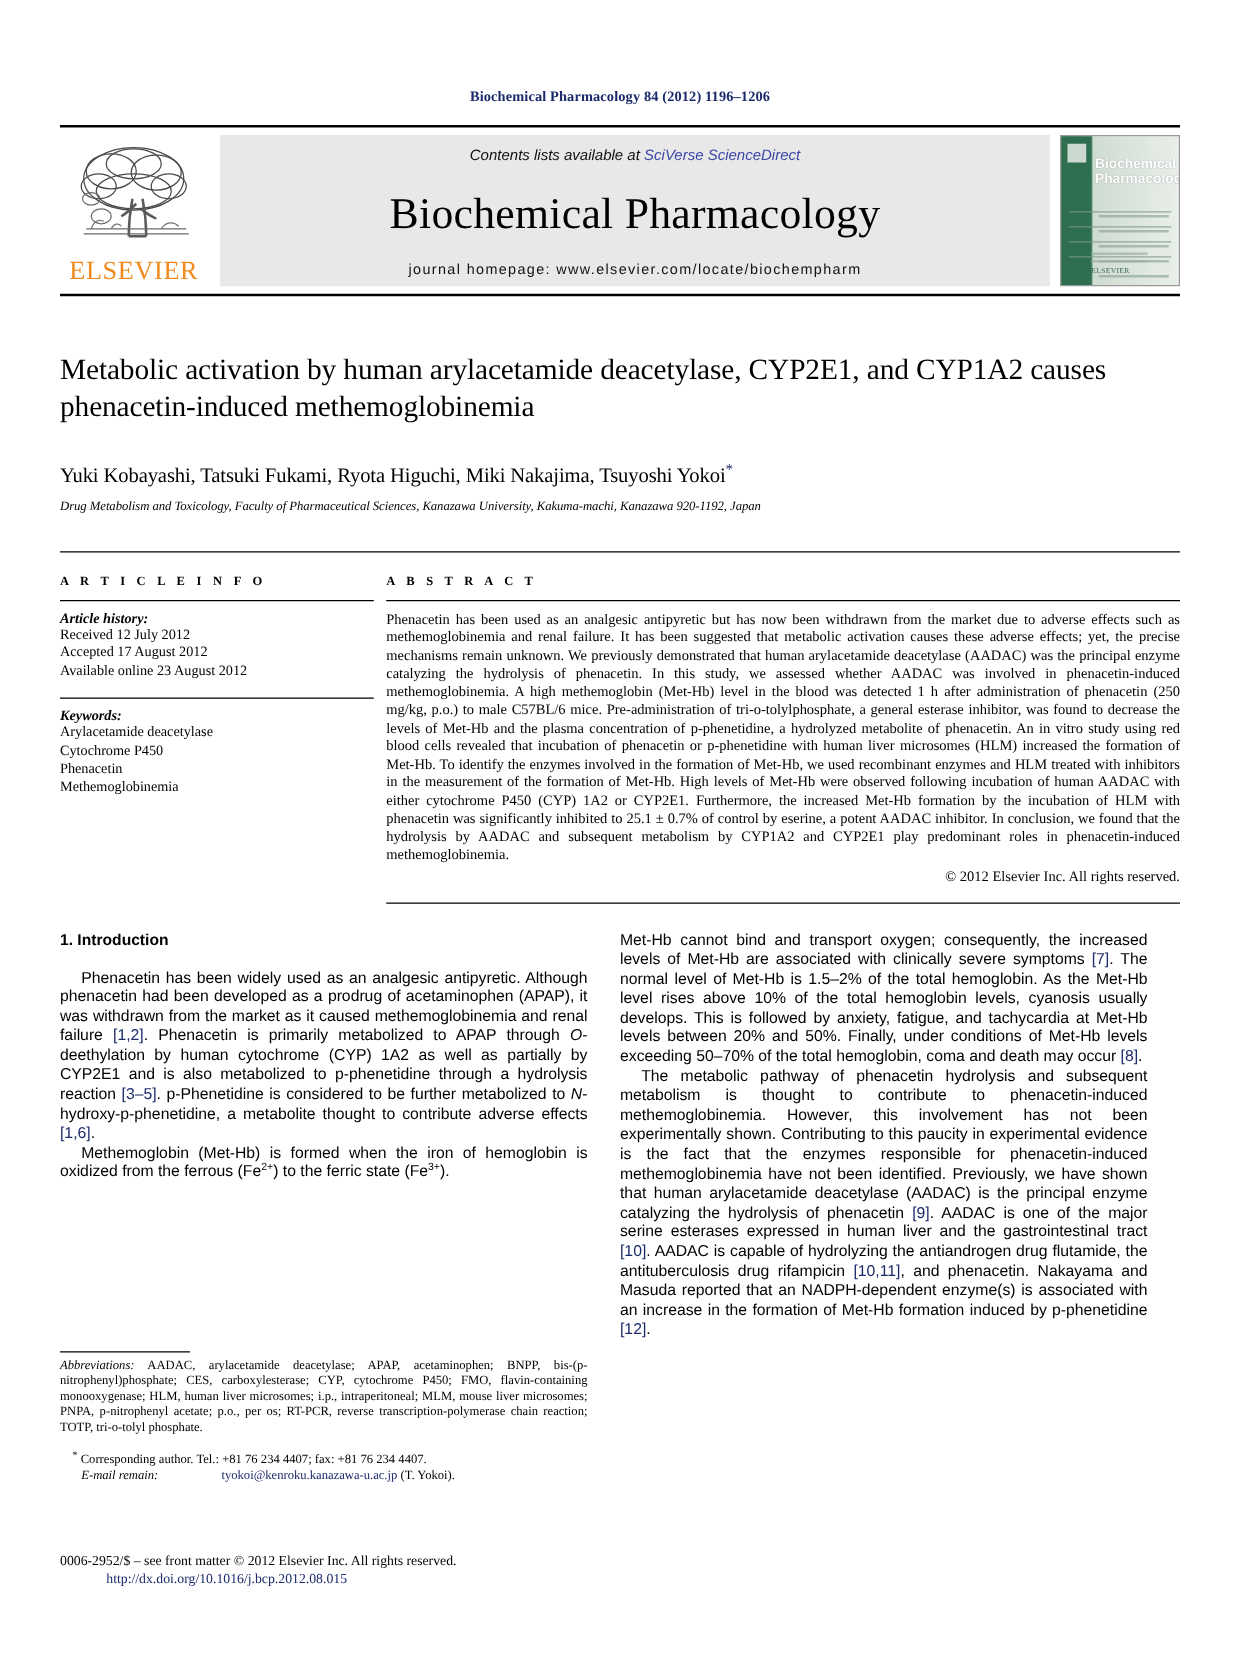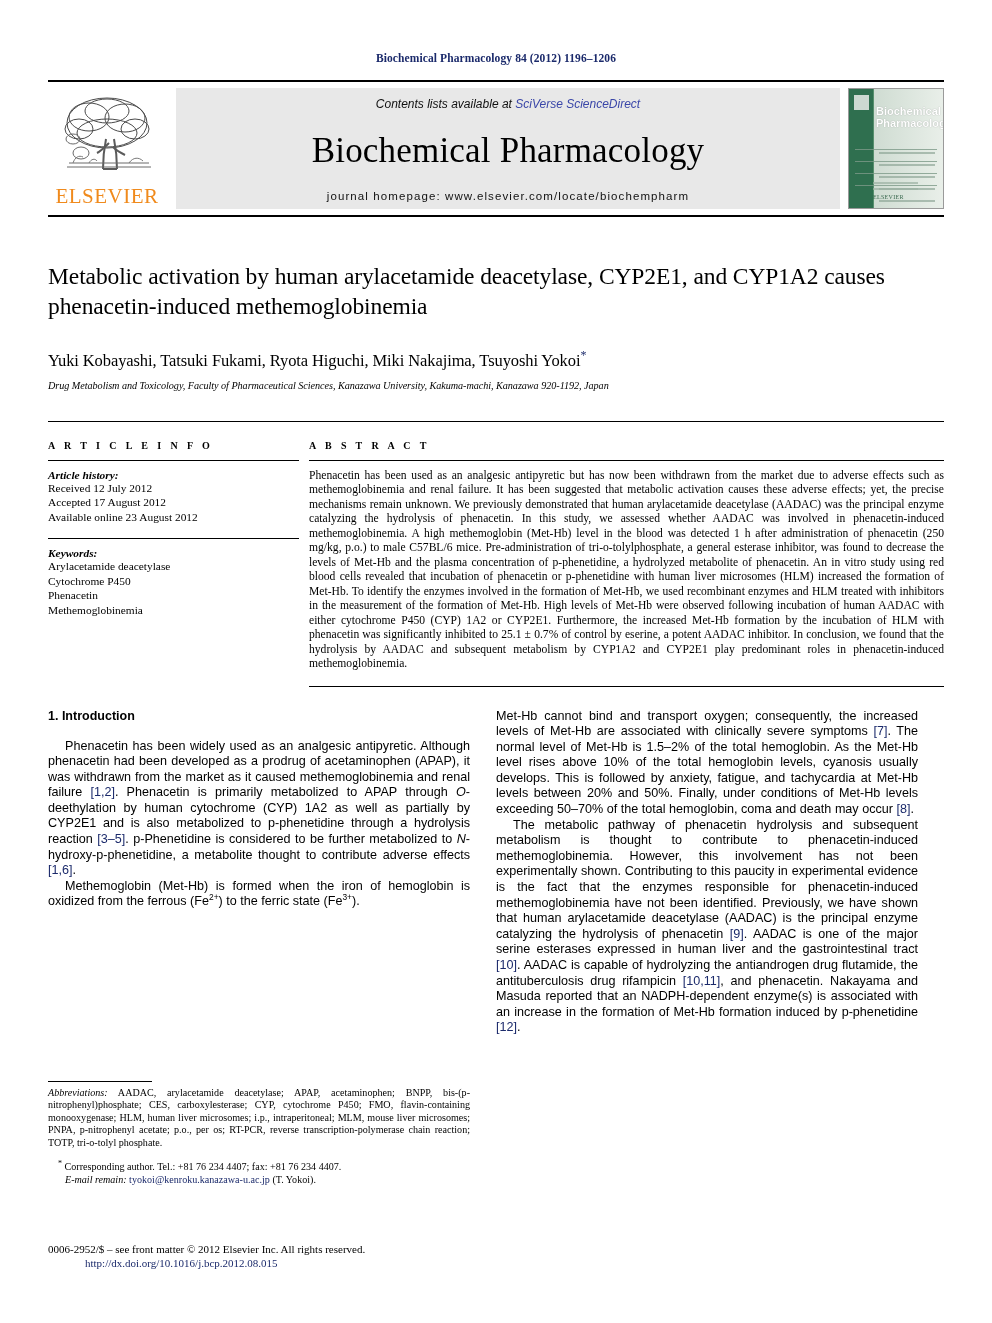--- a/index.html
+++ b/index.html
@@ -16,21 +16,21 @@
 
   .page { position: relative; width: 992px; height: 1323px; padding: 0 48px; }
 
   
   .running-head {
     text-align: center;
     font-family: "Liberation Serif", serif;
     font-weight: bold;
     font-size: 11.5px;
     color: #1b2a6b;
-    padding-top: 52px;
+    padding-top: 72px;
     letter-spacing: .1px;
   }
 
   
   .masthead {
     margin-top: 16px;
     border-top: 2px solid #000;
     border-bottom: 2px solid #000;
     height: 137px;
     display: flex;
@@ -233,21 +233,21 @@
   .fn-corr {
     font-family: "Liberation Serif", serif;
     font-size: 10.1px;
     line-height: 12.6px;
     margin: 9px 0 0 0;
     text-indent: 10px;
   }
   .fn-corr .star { vertical-align: super; font-size: 8px; }
   .fn-email { display: block; text-indent: 17px; }
   .fn-email i { font-style: italic; }
-  .link { color: #1b2a6b; }
+  .link { color: #1b2a6b; margin-left: 48px; }
   .imprint {
     position: absolute;
     left: 48px;
     top: 1243px;
     width: 430px;
     font-family: "Liberation Serif", serif;
     font-size: 11px;
     line-height: 13.6px;
   }
   .imprint .doi { color: #1b2a6b; padding-left: 37px; }
@@ -354,20 +354,21 @@
       <div class="info-line">Arylacetamide deacetylase</div>
       <div class="info-line">Cytochrome P450</div>
       <div class="info-line">Phenacetin</div>
       <div class="info-line">Methemoglobinemia</div>
     </div>
 
     <div class="col-abstract">
       <div class="sec-head">A B S T R A C T</div>
       <div class="rule"></div>
       <div class="abstract-body">Phenacetin has been used as an analgesic antipyretic but has now been withdrawn from the market due to adverse effects such as methemoglobinemia and renal failure. It has been suggested that metabolic activation causes these adverse effects; yet, the precise mechanisms remain unknown. We previously demonstrated that human arylacetamide deacetylase (AADAC) was the principal enzyme catalyzing the hydrolysis of phenacetin. In this study, we assessed whether AADAC was involved in phenacetin-induced methemoglobinemia. A high methemoglobin (Met-Hb) level in the blood was detected 1 h after administration of phenacetin (250 mg/kg, p.o.) to male C57BL/6 mice. Pre-administration of tri-o-tolylphosphate, a general esterase inhibitor, was found to decrease the levels of Met-Hb and the plasma concentration of p-phenetidine, a hydrolyzed metabolite of phenacetin. An in vitro study using red blood cells revealed that incubation of phenacetin or p-phenetidine with human liver microsomes (HLM) increased the formation of Met-Hb. To identify the enzymes involved in the formation of Met-Hb, we used recombinant enzymes and HLM treated with inhibitors in the measurement of the formation of Met-Hb. High levels of Met-Hb were observed following incubation of human AADAC with either cytochrome P450 (CYP) 1A2 or CYP2E1. Furthermore, the increased Met-Hb formation by the incubation of HLM with phenacetin was significantly inhibited to 25.1 ± 0.7% of control by eserine, a potent AADAC inhibitor. In conclusion, we found that the hydrolysis by AADAC and subsequent metabolism by CYP1A2 and CYP2E1 play predominant roles in phenacetin-induced methemoglobinemia.</div>
+      <div class="copyright-line">© 2012 Elsevier Inc. All rights reserved.</div>
       <div class="abstract-bottom-rule"></div>
     </div>
   </div>
 
   <div class="body-cols">
 
     <div class="bcol">
       <h2 class="section-title">1. Introduction</h2>
       <p class="body-text">
         Phenacetin has been widely used as an analgesic antipyretic. Although phenacetin had been developed as a prodrug of acetaminophen (APAP), it was withdrawn from the market as it caused methemoglobinemia and renal failure <span class="cite">[1,2]</span>. Phenacetin is primarily metabolized to APAP through <i>O</i>-deethylation by human cytochrome (CYP) 1A2 as well as partially by CYP2E1 and is also metabolized to p-phenetidine through a hydrolysis reaction <span class="cite">[3–5]</span>. p-Phenetidine is considered to be further metabolized to <i>N</i>-hydroxy-p-phenetidine, a metabolite thought to contribute adverse effects <span class="cite">[1,6]</span>.

